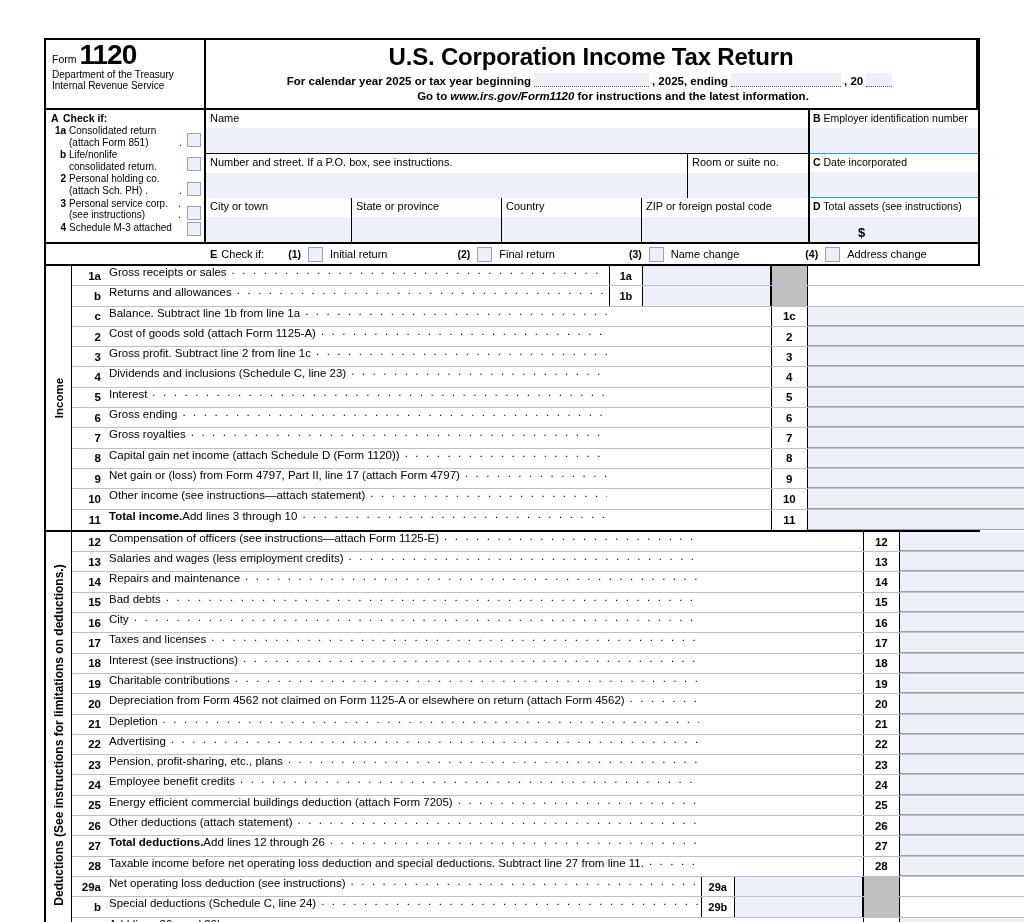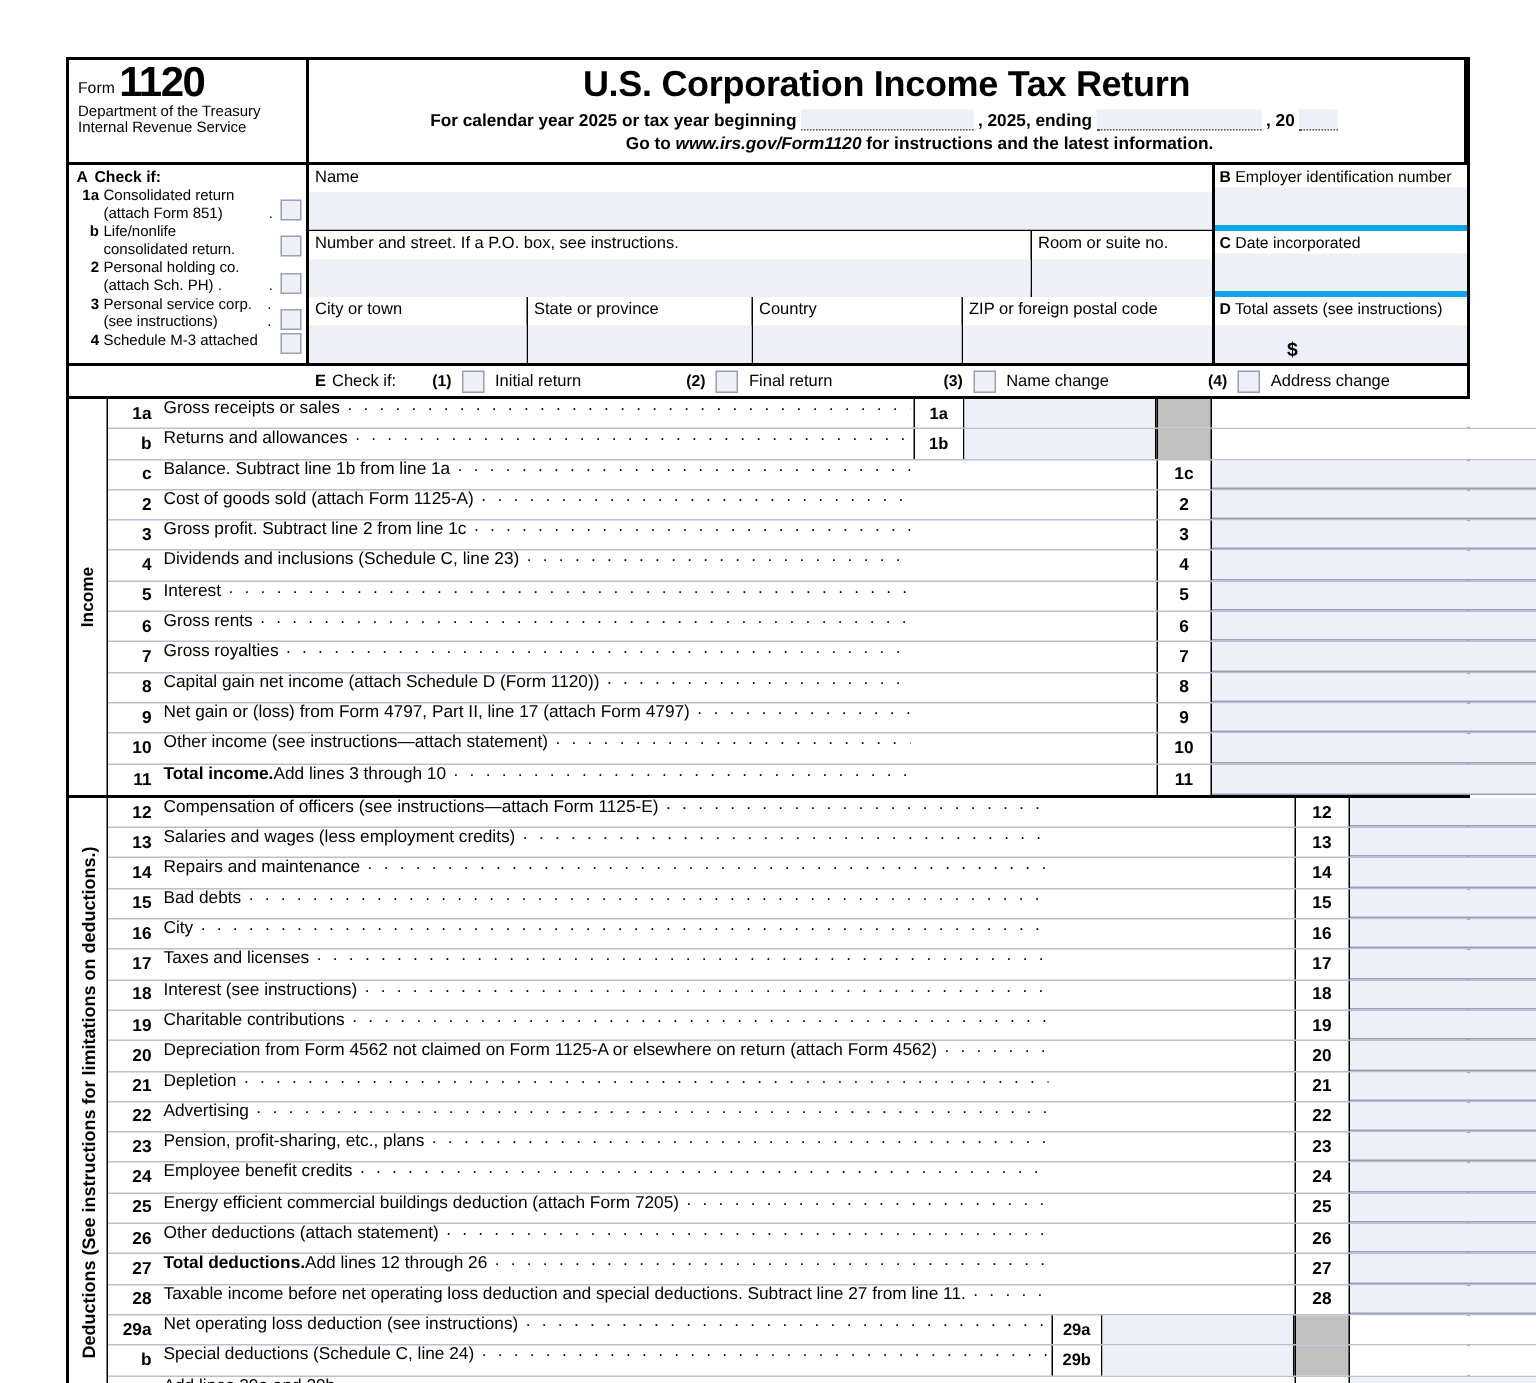--- a/index.html
+++ b/index.html
@@ -42,21 +42,21 @@
   .ent-mid{flex:1;border-right:2px solid #000;box-sizing:border-box;}
   .ent-cell{border-bottom:1px solid #000;box-sizing:border-box;height:44px;position:relative;}
   .ent-cell:last-child{border-bottom:none;}
   .ent-lbl{font-size:11px;padding:2px 0 0 4px;}
   .ent-fill{position:absolute;left:0;right:0;bottom:0;height:25px;background:#eef0f8;}
   .ent-row{display:flex;}
   .ent-sub{border-right:1px solid #000;box-sizing:border-box;position:relative;height:44px;}
   .ent-sub:last-child{border-right:none;}
 
   .ent-right{width:168px;box-sizing:border-box;}
-  .er-cell{border-bottom:4px solid #0ea5e9;box-sizing:border-box;height:44px;position:relative;}
+  .er-cell{border-bottom:1px solid #0ea5e9;box-sizing:border-box;height:44px;position:relative;}
   .er-cell:last-child{border-bottom:none;}
   .er-lbl{font-size:10.5px;padding:2px 0 0 3px;}
   .er-lbl .ltr{font-weight:bold;}
   .er-fill{position:absolute;left:0;right:0;bottom:0;height:25px;background:#eef0f8;}
   .dollar{position:absolute;left:48px;bottom:2px;font-size:13px;font-weight:bold;}
 
   
   .erow{display:flex;align-items:center;height:22px;border-bottom:2px solid #000;box-sizing:border-box;font-size:11px;padding-left:164px;}
   .erow .elbl{font-weight:bold;margin-right:4px;}
   .eopt{display:flex;align-items:center;}
@@ -334,21 +334,21 @@
               <span>Interest</span>
               <span class="leader">............................................................</span>
             </div>
             <div class="spacer"></div>
             <div class="numcell">5</div>
             <div class="amtcell"></div>
           </div>
           <div class="lrow">
             <div class="lnum">6</div>
             <div class="ldesc">
-              <span>Gross rents</span>
+              <span>Gross ending</span>
               <span class="leader">............................................................</span>
             </div>
             <div class="spacer"></div>
             <div class="numcell">6</div>
             <div class="amtcell"></div>
           </div>
           <div class="lrow">
             <div class="lnum">7</div>
             <div class="ldesc">
               <span>Gross royalties</span>

